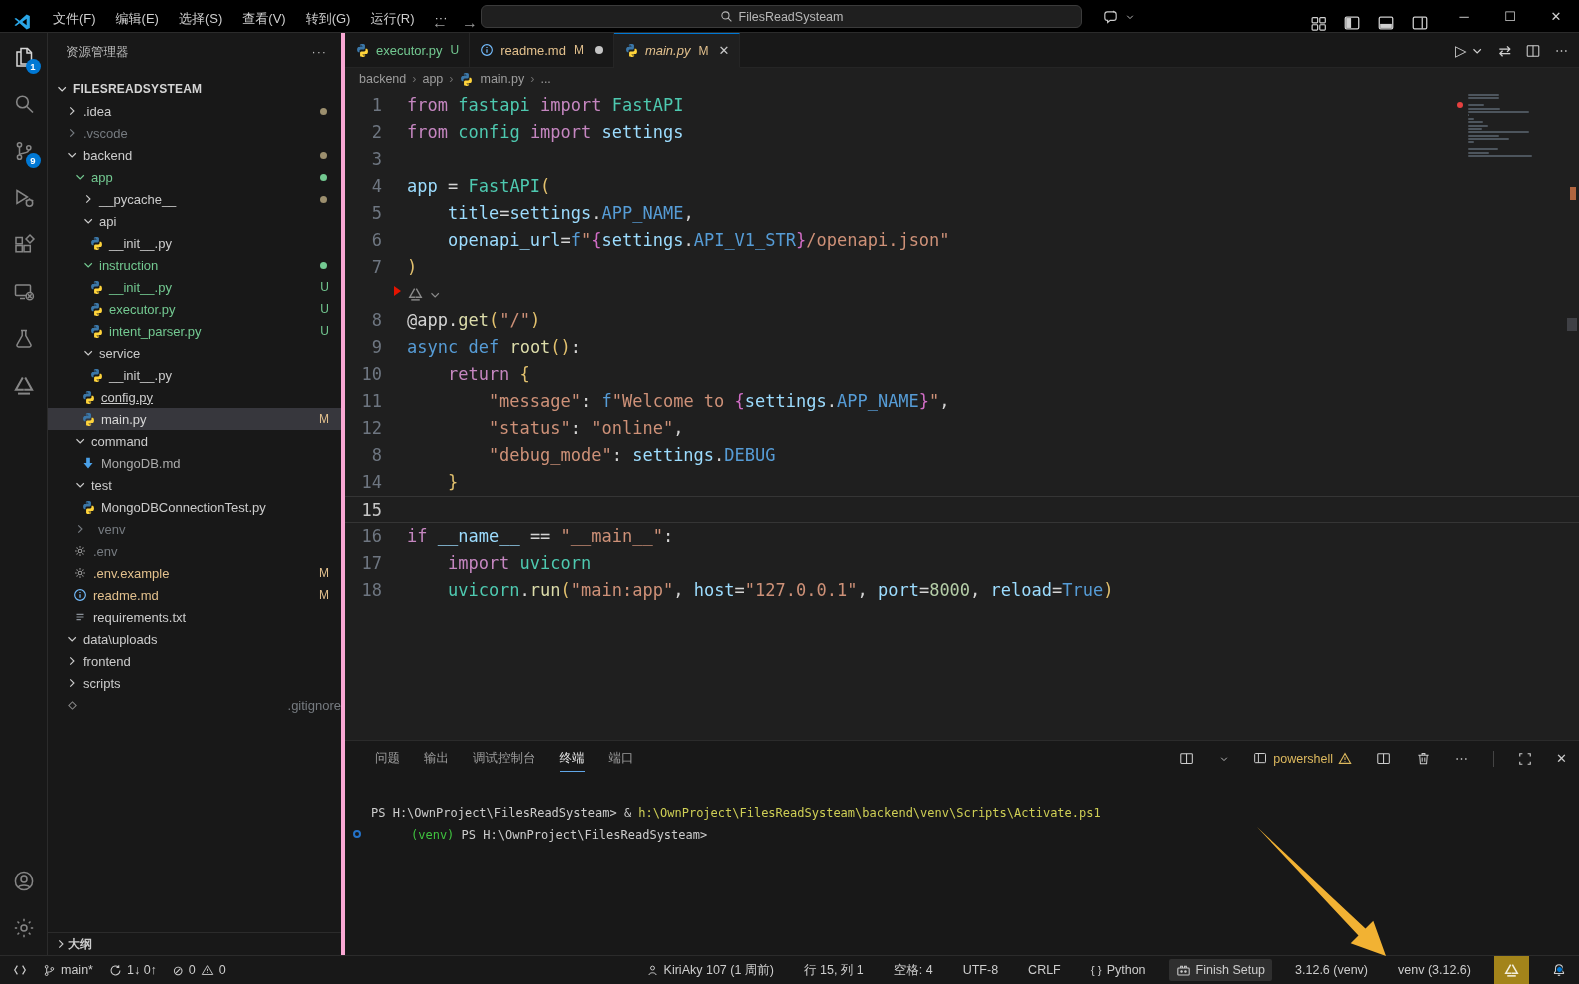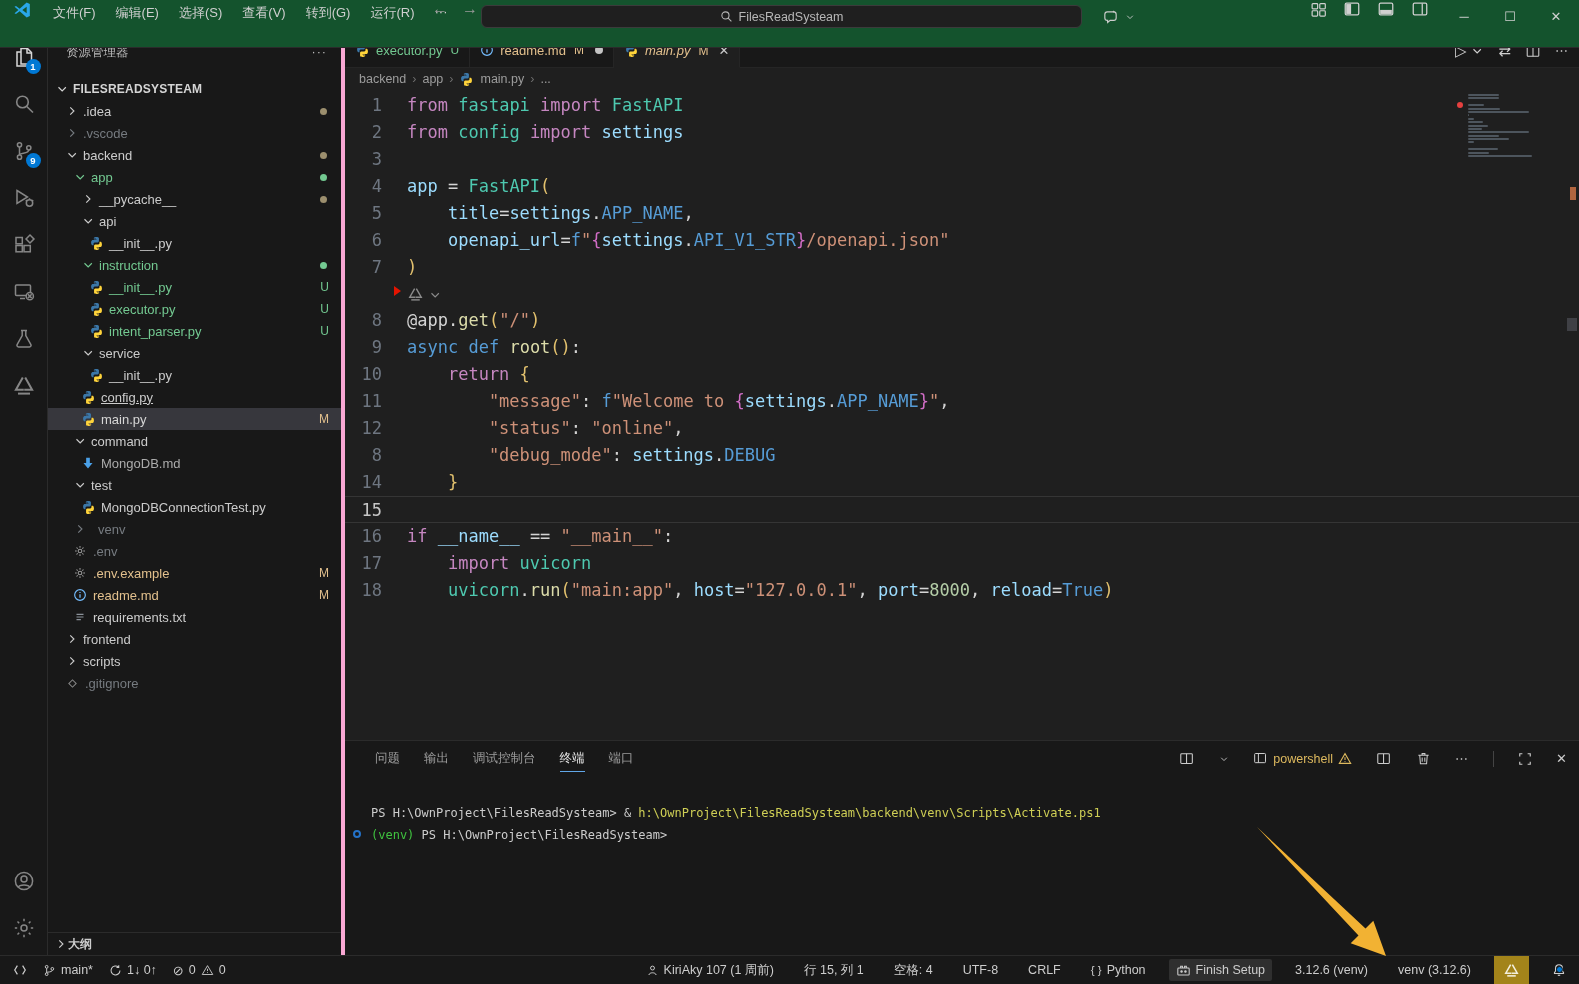--- a/index.html
+++ b/index.html
@@ -2,21 +2,21 @@
 <html><head>
 <meta charset="utf-8">
 <style>
   *{margin:0;padding:0;box-sizing:border-box}
   html,body{width:1579px;height:984px;overflow:hidden}
   body{position:relative;background:#1f1f1f;color:#ccc;font-family:"Liberation Sans",sans-serif;font-size:13px}
   svg{display:block}
   .ib{display:inline-flex;align-items:center;justify-content:center}
 
   
-  .titlebar{position:absolute;top:0;left:0;right:0;height:48px;background:#14532d;border-bottom:1px solid #2b2b2b;display:flex;align-items:flex-start;z-index:6}
+  .titlebar{position:absolute;top:0;left:0;right:0;height:33px;background:#000000;border-bottom:1px solid #2b2b2b;display:flex;align-items:flex-end;z-index:6}
   .vslogo{width:22px;margin:0 10px 0 12px}
   .menus{display:flex;gap:2px}
   .menu-item{padding:4px 9px;border-radius:5px;color:#cfcfcf;font-size:13px;white-space:nowrap}
   .navarrows{position:absolute;left:432px;display:flex;gap:14px;color:#9a9a9a;font-size:16px}
   .searchbox{position:absolute;left:481px;top:5px;width:601px;height:23px;background:#1f1f1f;border:1px solid #3b3b3b;border-radius:6px;display:flex;align-items:center;justify-content:center;gap:6px;color:#b7b7b7;font-size:12.5px}
   .copilot-btn{position:absolute;left:1094px;top:4px;height:25px;padding:0 8px;border-radius:6px;display:flex;align-items:center;gap:6px;color:#cdcdcd}
   .layout-icons{position:absolute;right:150px;display:flex;gap:16px;align-items:center}
   .win-controls{position:absolute;right:0;top:0;height:32px;display:flex}
   .win-btn{width:46px;height:32px;display:flex;align-items:center;justify-content:center;color:#d0d0d0;font-size:13px}
 
@@ -480,34 +480,42 @@
         <span class="ficon">
           <svg width="14" height="14" viewBox="0 0 16 16" stroke="#8a9199" stroke-width="1.2">
             <path d="M4 5h8M4 8h8M4 11h5"></path>
           </svg>
         </span>
         <span class="lbl" style="color: rgb(204, 204, 204);">requirements.txt</span>
       </div>
       <div class="trow" style="padding-left: 16px;">
         <span class="chev">
           <svg width="14" height="14" viewBox="0 0 16 16">
+            <path d="M4 6l4.2 4.2L12.4 6" fill="none" stroke="#cccccc" stroke-width="1.3"></path>
+          </svg>
+        </span>
+        <span class="lbl" style="color: rgb(204, 204, 204);">data\uploads</span>
+      </div>
+      <div class="trow" style="padding-left: 16px;">
+        <span class="chev">
+          <svg width="14" height="14" viewBox="0 0 16 16">
             <path d="M6 3.8l4.2 4.2L6 12.2" fill="none" stroke="#cccccc" stroke-width="1.3"></path>
           </svg>
         </span>
         <span class="lbl" style="color: rgb(204, 204, 204);">frontend</span>
       </div>
       <div class="trow" style="padding-left: 16px;">
         <span class="chev">
           <svg width="14" height="14" viewBox="0 0 16 16">
             <path d="M6 3.8l4.2 4.2L6 12.2" fill="none" stroke="#cccccc" stroke-width="1.3"></path>
           </svg>
         </span>
         <span class="lbl" style="color: rgb(204, 204, 204);">scripts</span>
       </div>
-      <div class="trow" style="padding-left: 16px;">
+      <div class="trow" style="padding-left: 16px; justify-content: space-between;">
         <span class="ficon">
           <svg width="13" height="13" viewBox="0 0 16 16">
             <rect x="4.8" y="4.8" width="6.4" height="6.4" transform="rotate(45 8 8)" fill="none" stroke="#8a8a8a" stroke-width="1.2"></rect>
           </svg>
         </span>
         <span class="lbl" style="color: rgb(118, 123, 128);">.gitignore</span>
       </div>
     </div>
   <div class="sb-sections">
       <div class="sb-section">
@@ -748,21 +756,21 @@
       <span class="pa-div"></span>
       <span class="ib">
           <svg width="14" height="14" viewBox="0 0 16 16" fill="none" stroke="#ccc" stroke-width="1.3">
             <path d="M2 5V2h3M11 2h3v3M14 11v3h-3M5 14H2v-3"></path>
           </svg>
         </span>
       <span class="ib">✕</span>
     </div>
     <div class="term">
         <div class="tline"><span style="color: rgb(204, 204, 204);">PS H:\OwnProject\FilesReadSysteam&gt; </span><span style="color: rgb(204, 204, 204);">&amp; </span><span style="color: rgb(207, 207, 85);">h:\OwnProject\FilesReadSysteam\backend\venv\Scripts\Activate.ps1</span></div>
-        <div class="tline"><span class="tdeco"></span><span style="color: rgb(63, 194, 63);">(venv)</span><span style="color: rgb(204, 204, 204);"> PS H:\OwnProject\FilesReadSysteam&gt;</span></div>
+        <div class="tline"><span class="tdeco"></span><span style="color: rgb(63, 194, 63); margin-left: 40px;">(venv)</span><span style="color: rgb(204, 204, 204);"> PS H:\OwnProject\FilesReadSysteam&gt;</span></div>
       </div>
   </div>
 </div>
 
 <div class="statusbar">
   <div class="st-left">
       <div class="st-item">
         <span class="ib">
           <svg width="14" height="14" viewBox="0 0 16 16" fill="none" stroke="#ccc" stroke-width="1.4">
             <path d="M5 3 2 8l3 5M11 3l3 5-3 5"></path>

